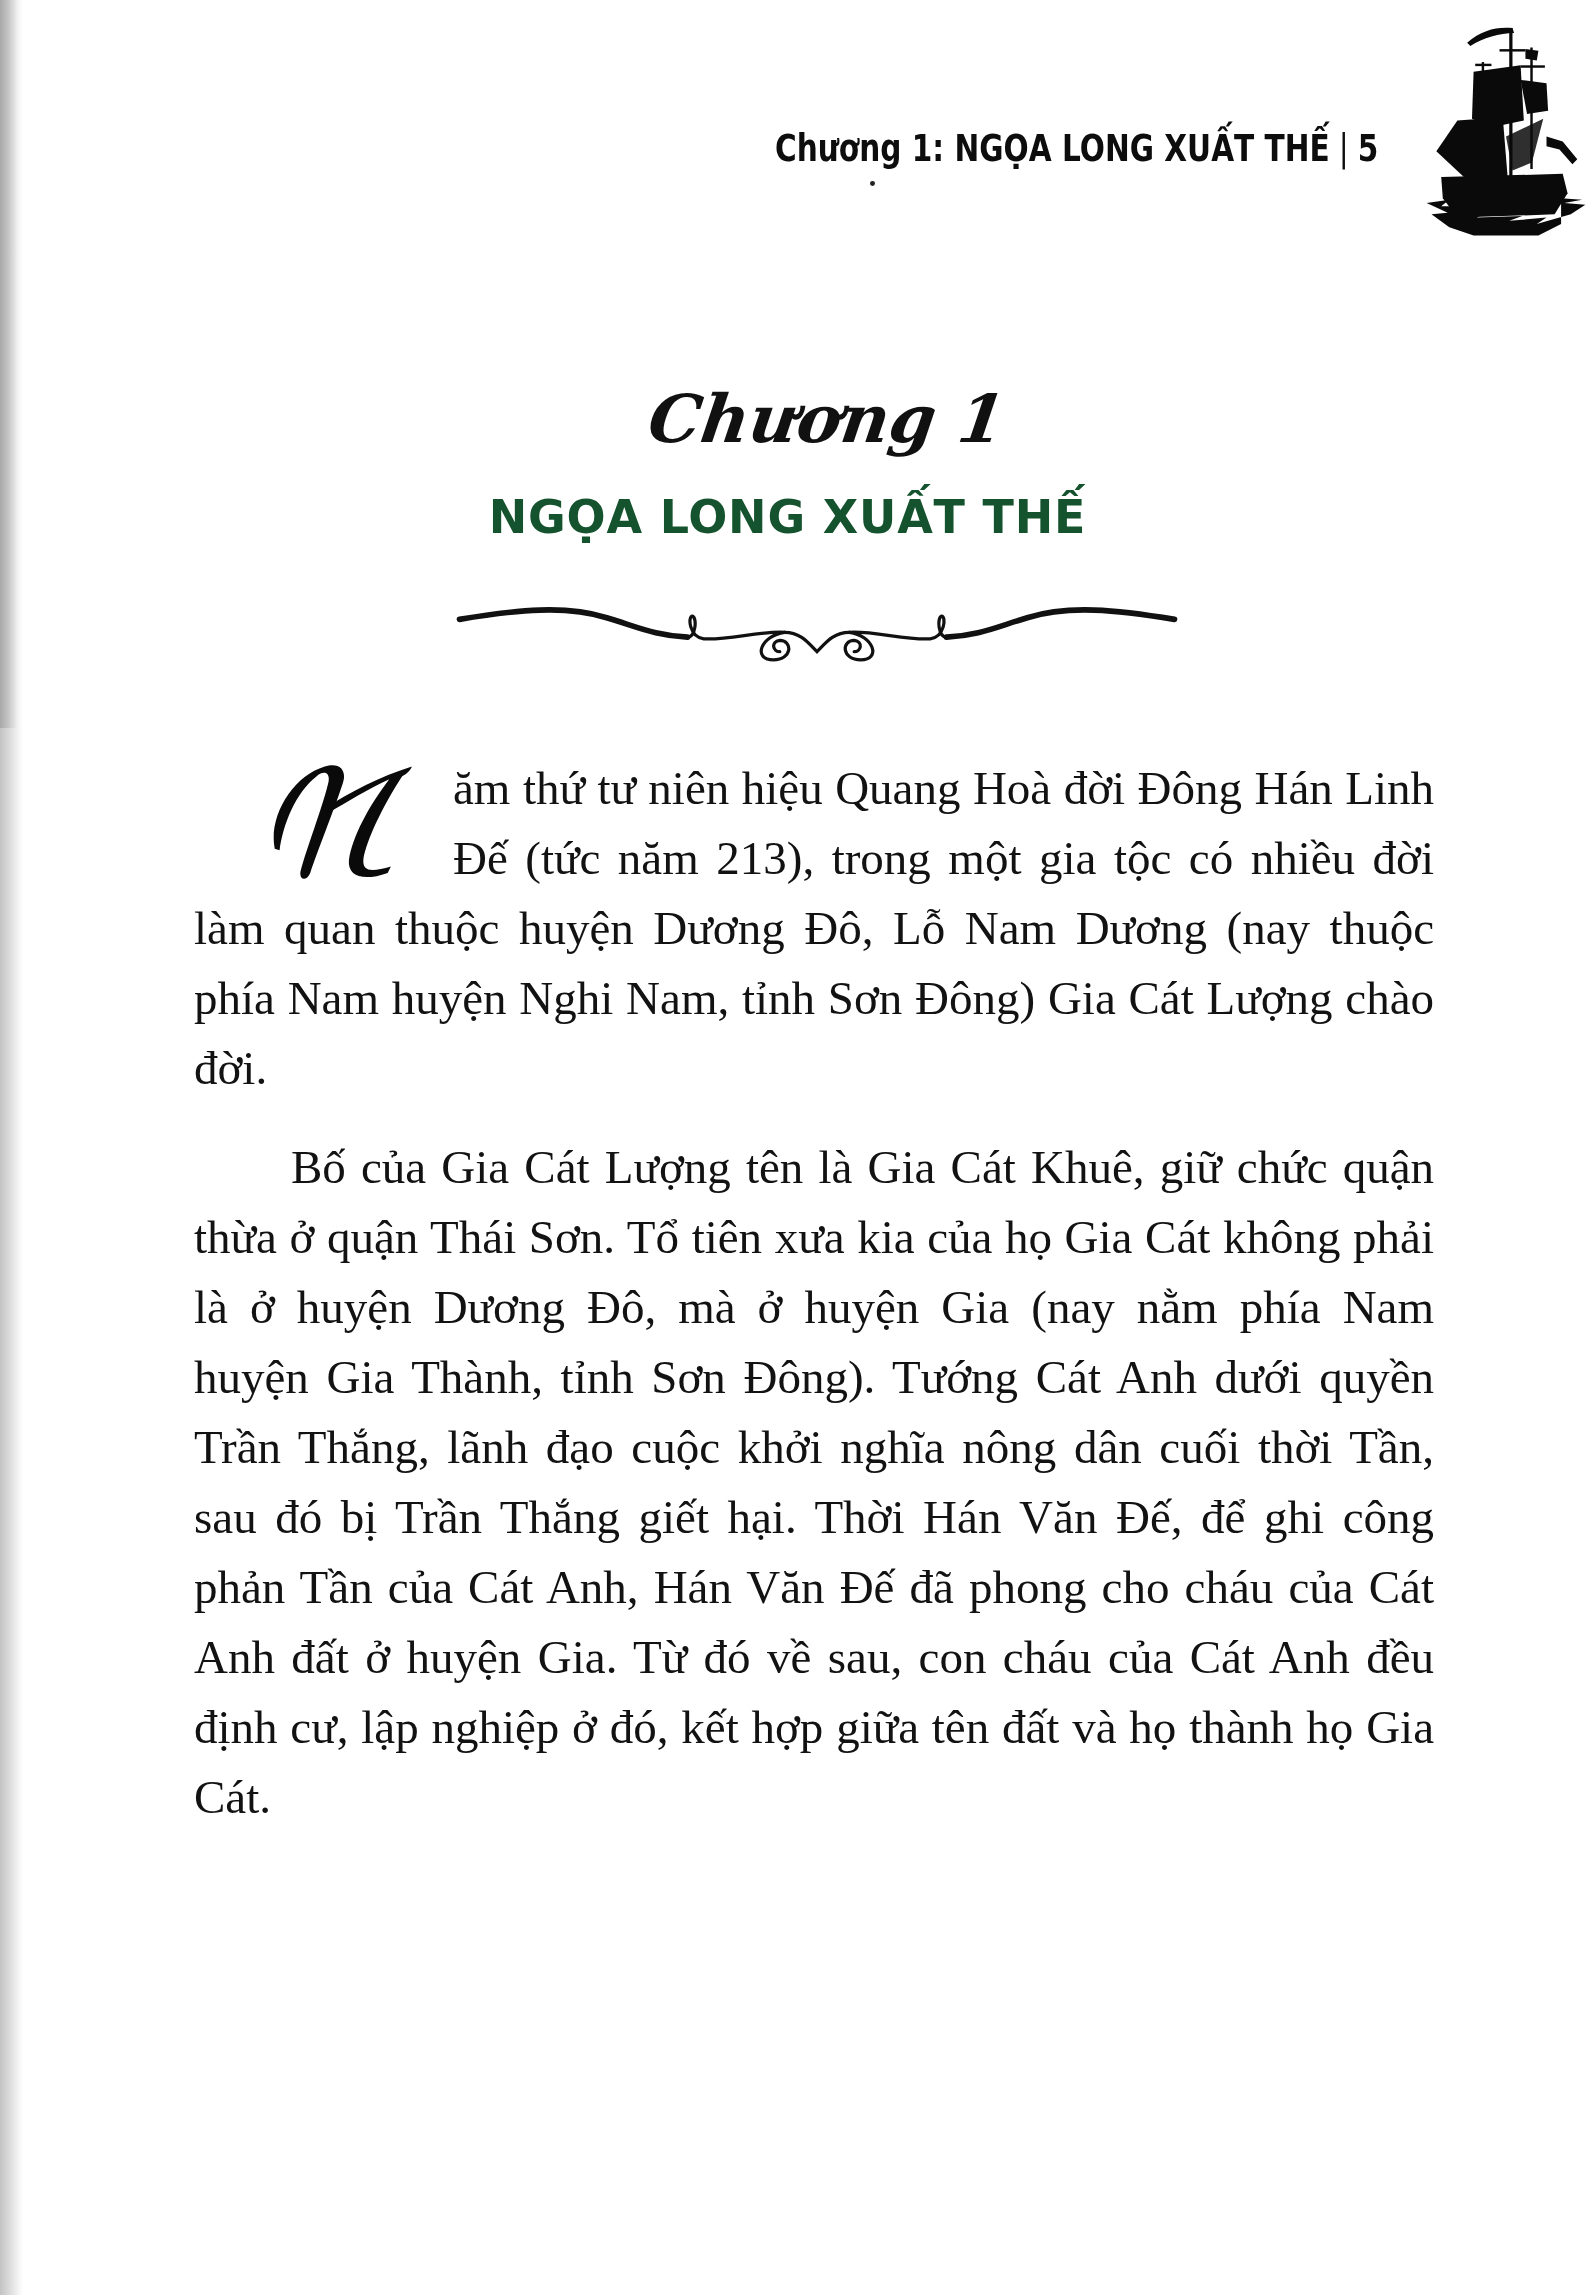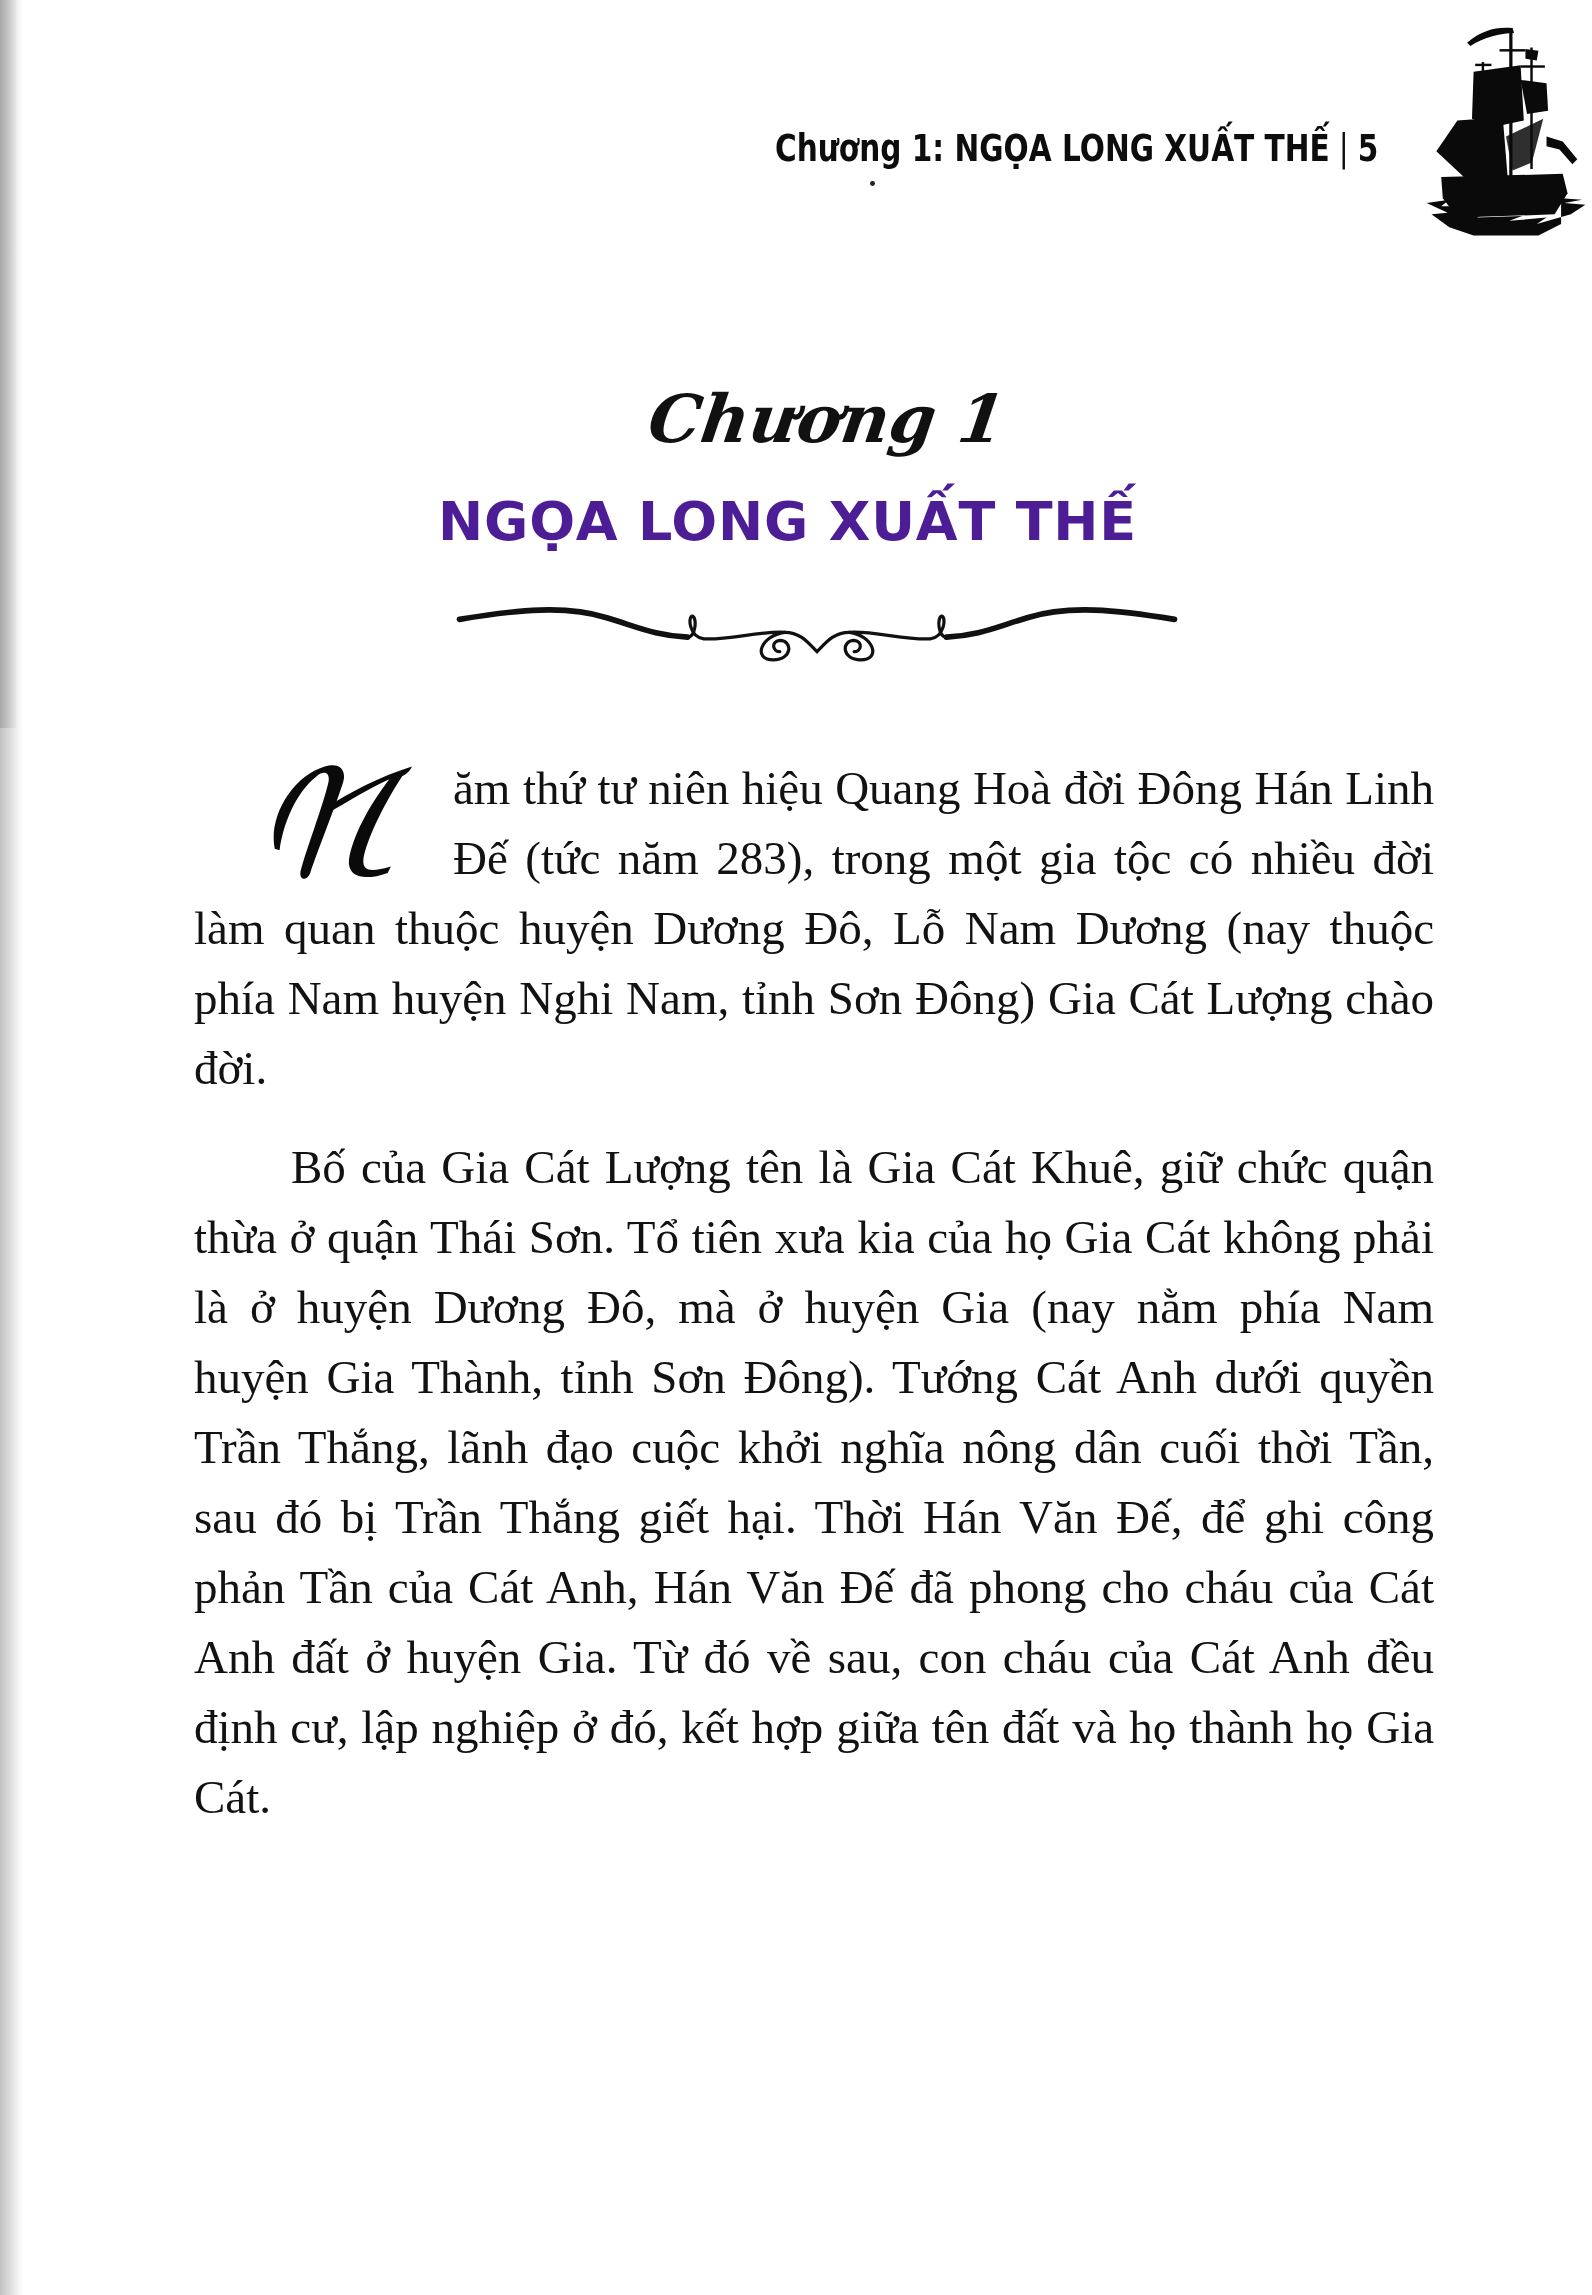--- a/index.html
+++ b/index.html
@@ -36,21 +36,21 @@
     position: absolute; left: 0; width: 1593px; top: 380px; text-align: center;
     font-family: "DejaVu Serif", serif; font-style: italic; font-weight: bold;
     font-size: 66px; color: #111;
     transform: skewX(-8deg);
     transform-origin: center;
     padding-left: 61px; box-sizing: border-box;
   }
   .chapter-title {
     position: absolute; left: 0; width: 1518px; top: 490px; text-align: center;
     font-family: "DejaVu Sans", sans-serif; font-weight: bold;
-    font-size: 54px; color: #4c1d95; letter-spacing: 0.8px;
+    font-size: 46px; color: #14532d; letter-spacing: 0.8px;
     padding-left: 57px; box-sizing: border-box;
   }
   .ornament { position: absolute; left: 453px; top: 595px; width: 728px; height: 73px; }
 
   .body-text {
     position: absolute; left: 194px; top: 753px; width: 1240px;
     font-family: "Liberation Serif", serif;
     font-size: 47px; line-height: 70px; color: #121212;
     text-align: justify;
   }
@@ -121,17 +121,17 @@
 <main class="body-text">
   <p class="first">
     <span class="dropcap">
 
       <svg width="178" height="121" viewBox="0 0 220 150" xmlns="http://www.w3.org/2000/svg">
         <g fill="#0a0a0a">
           <path d="M8 110 C0 70, 30 20, 70 8 C90 2, 98 14, 92 30 C80 66, 62 110, 52 140 C48 150, 38 150, 40 138 C48 108, 66 62, 74 30 C78 16, 70 12, 60 20 C34 40, 18 80, 14 112 Z"></path>
           <path d="M70 60 C100 40, 140 20, 178 8 C176 14, 170 18, 166 20 C140 60, 122 100, 118 122 C116 140, 130 138, 152 132 L148 140 C120 150, 98 146, 100 124 C104 96, 124 58, 150 24 C124 36, 98 52, 74 66 Z"></path>
         </g>
       </svg>
-    </span><span>ăm thứ tư niên hiệu Quang Hoà đời Đông Hán Linh Đế (tức năm 283), trong một gia tộc có nhiều đời làm quan thuộc huyện Dương Đô, Lỗ Nam Dương (nay thuộc phía Nam huyện Nghi Nam, tỉnh Sơn Đông) Gia Cát Lượng chào đời.</span>
+    </span><span>ăm thứ tư niên hiệu Quang Hoà đời Đông Hán Linh Đế (tức năm 213), trong một gia tộc có nhiều đời làm quan thuộc huyện Dương Đô, Lỗ Nam Dương (nay thuộc phía Nam huyện Nghi Nam, tỉnh Sơn Đông) Gia Cát Lượng chào đời.</span>
   </p>
   <p>Bố của Gia Cát Lượng tên là Gia Cát Khuê, giữ chức quận thừa ở quận Thái Sơn. Tổ tiên xưa kia của họ Gia Cát không phải là ở huyện Dương Đô, mà ở huyện Gia (nay nằm phía Nam huyện Gia Thành, tỉnh Sơn Đông). Tướng Cát Anh dưới quyền Trần Thắng, lãnh đạo cuộc khởi nghĩa nông dân cuối thời Tần, sau đó bị Trần Thắng giết hại. Thời Hán Văn Đế, để ghi công phản Tần của Cát Anh, Hán Văn Đế đã phong cho cháu của Cát Anh đất ở huyện Gia. Từ đó về sau, con cháu của Cát Anh đều định cư, lập nghiệp ở đó, kết hợp giữa tên đất và họ thành họ Gia Cát.</p>
 </main>
 
 
 </body></html>

